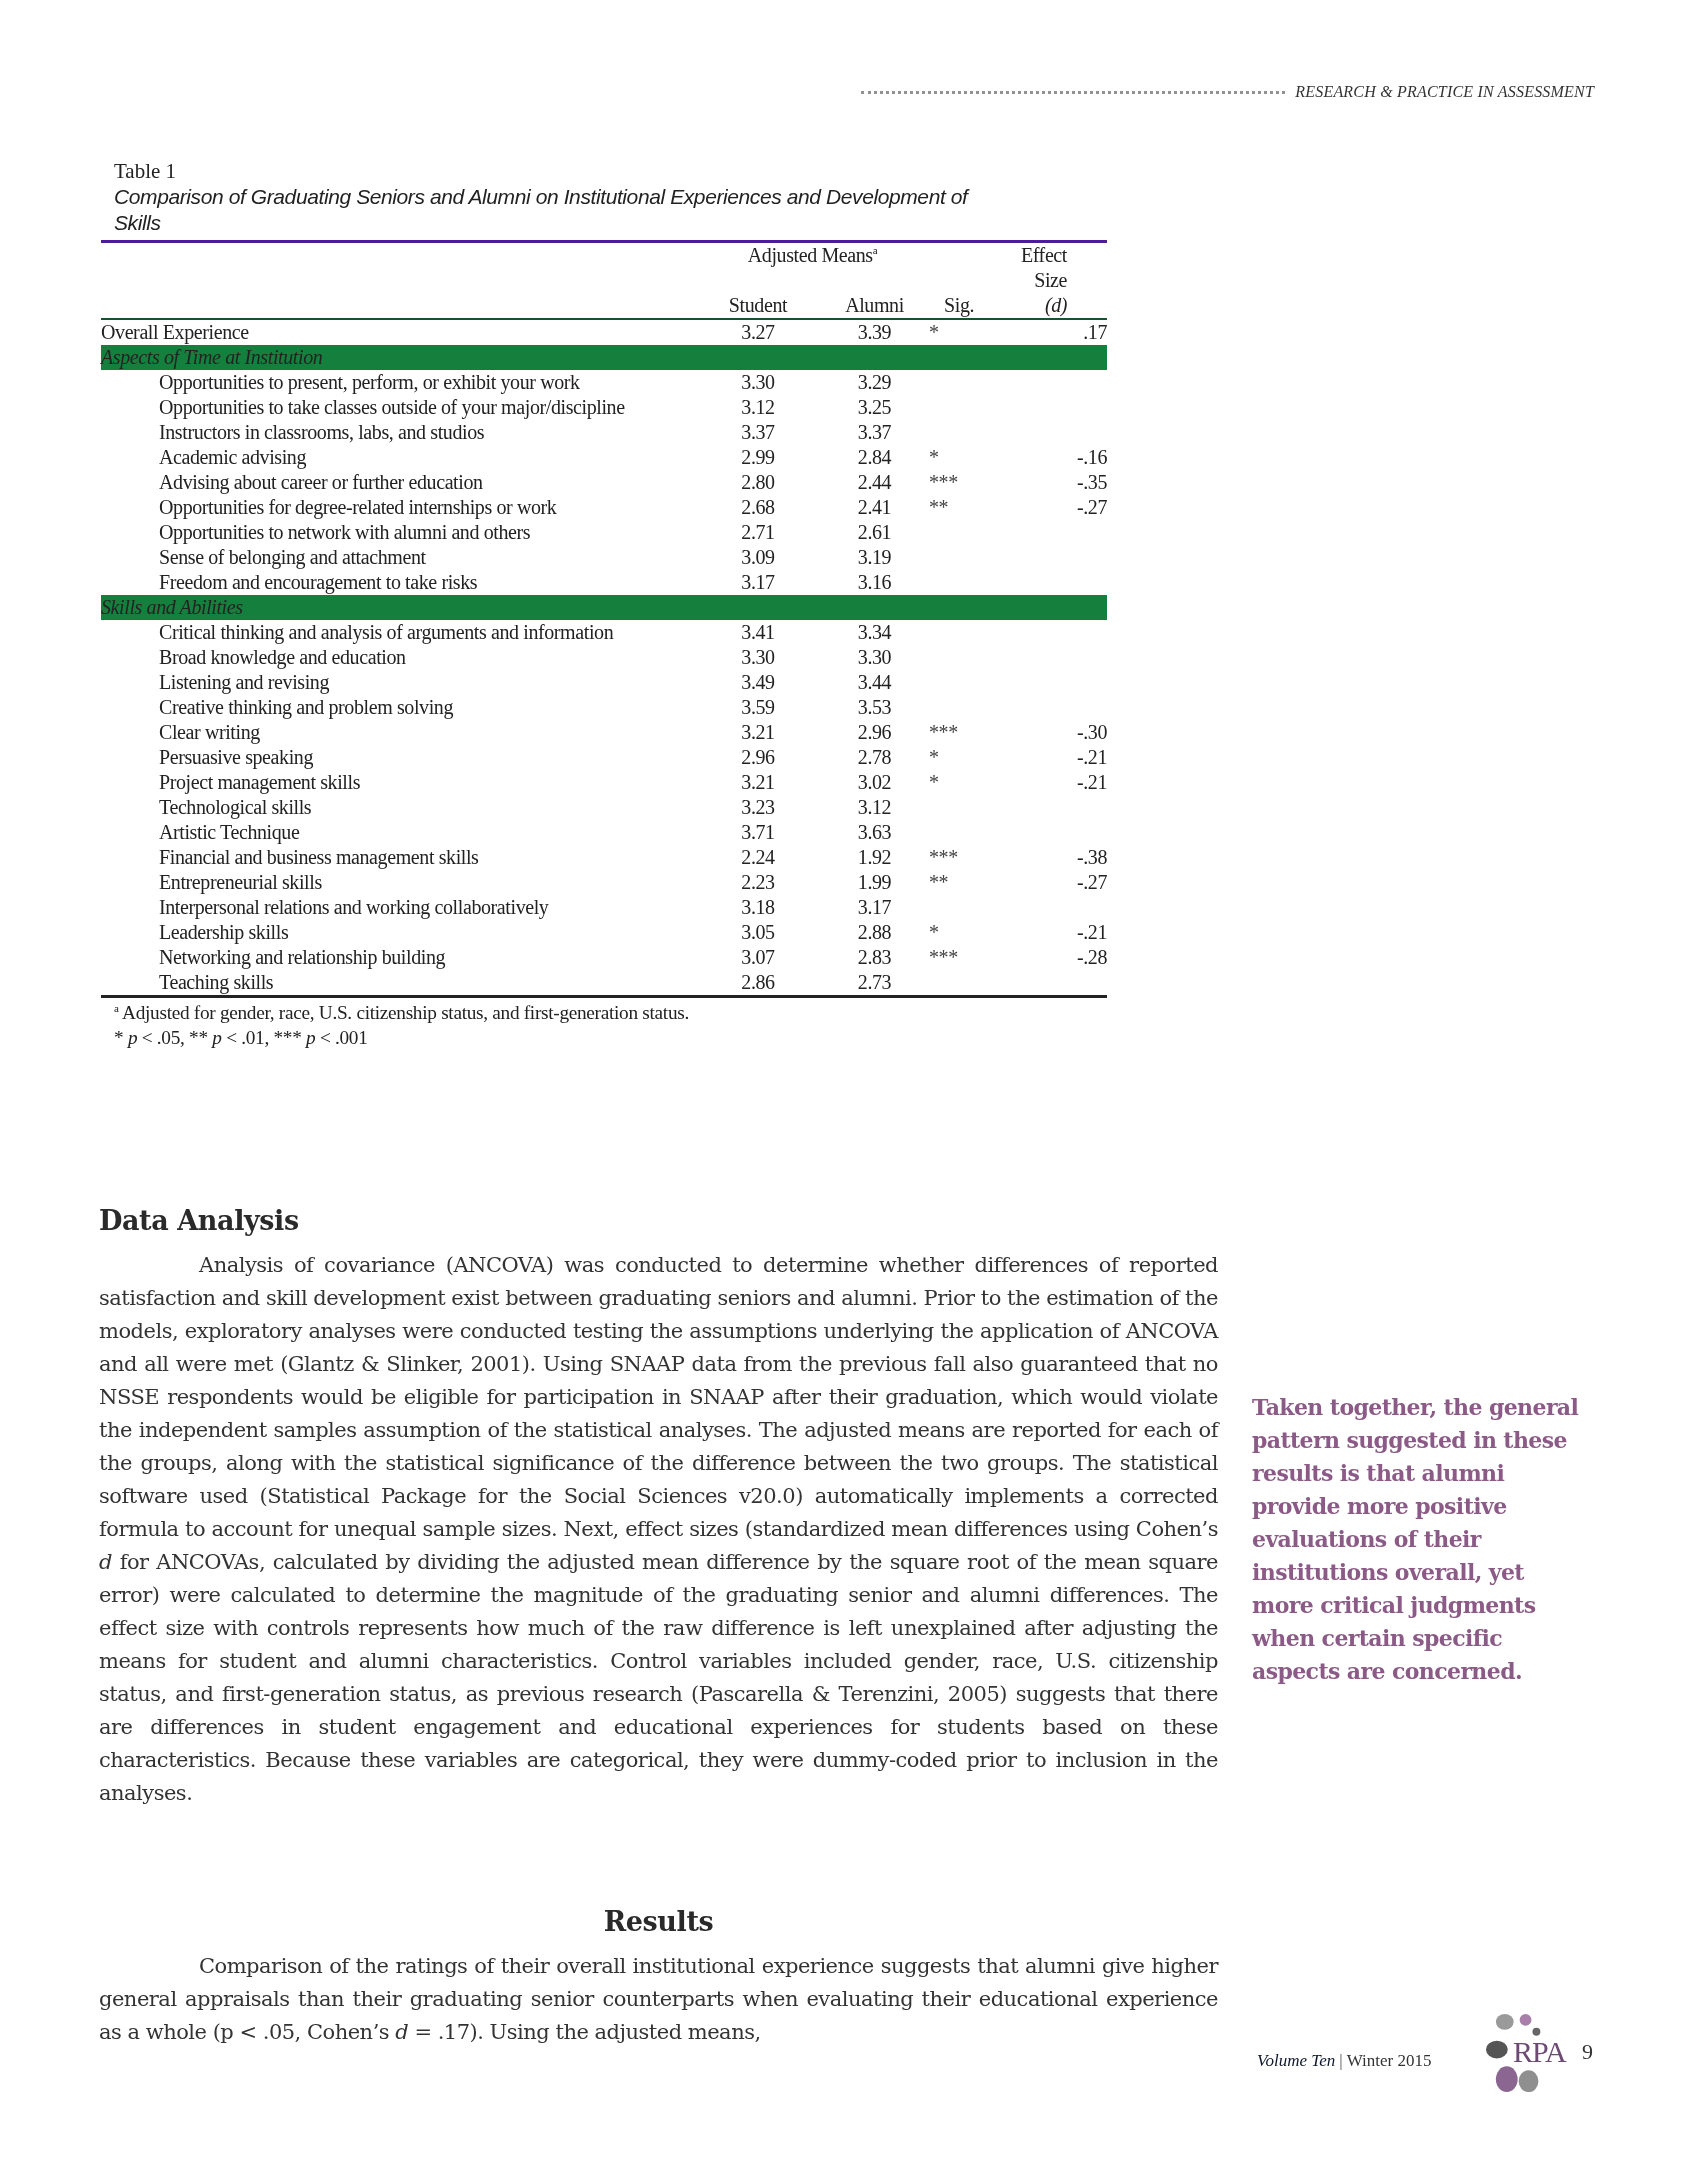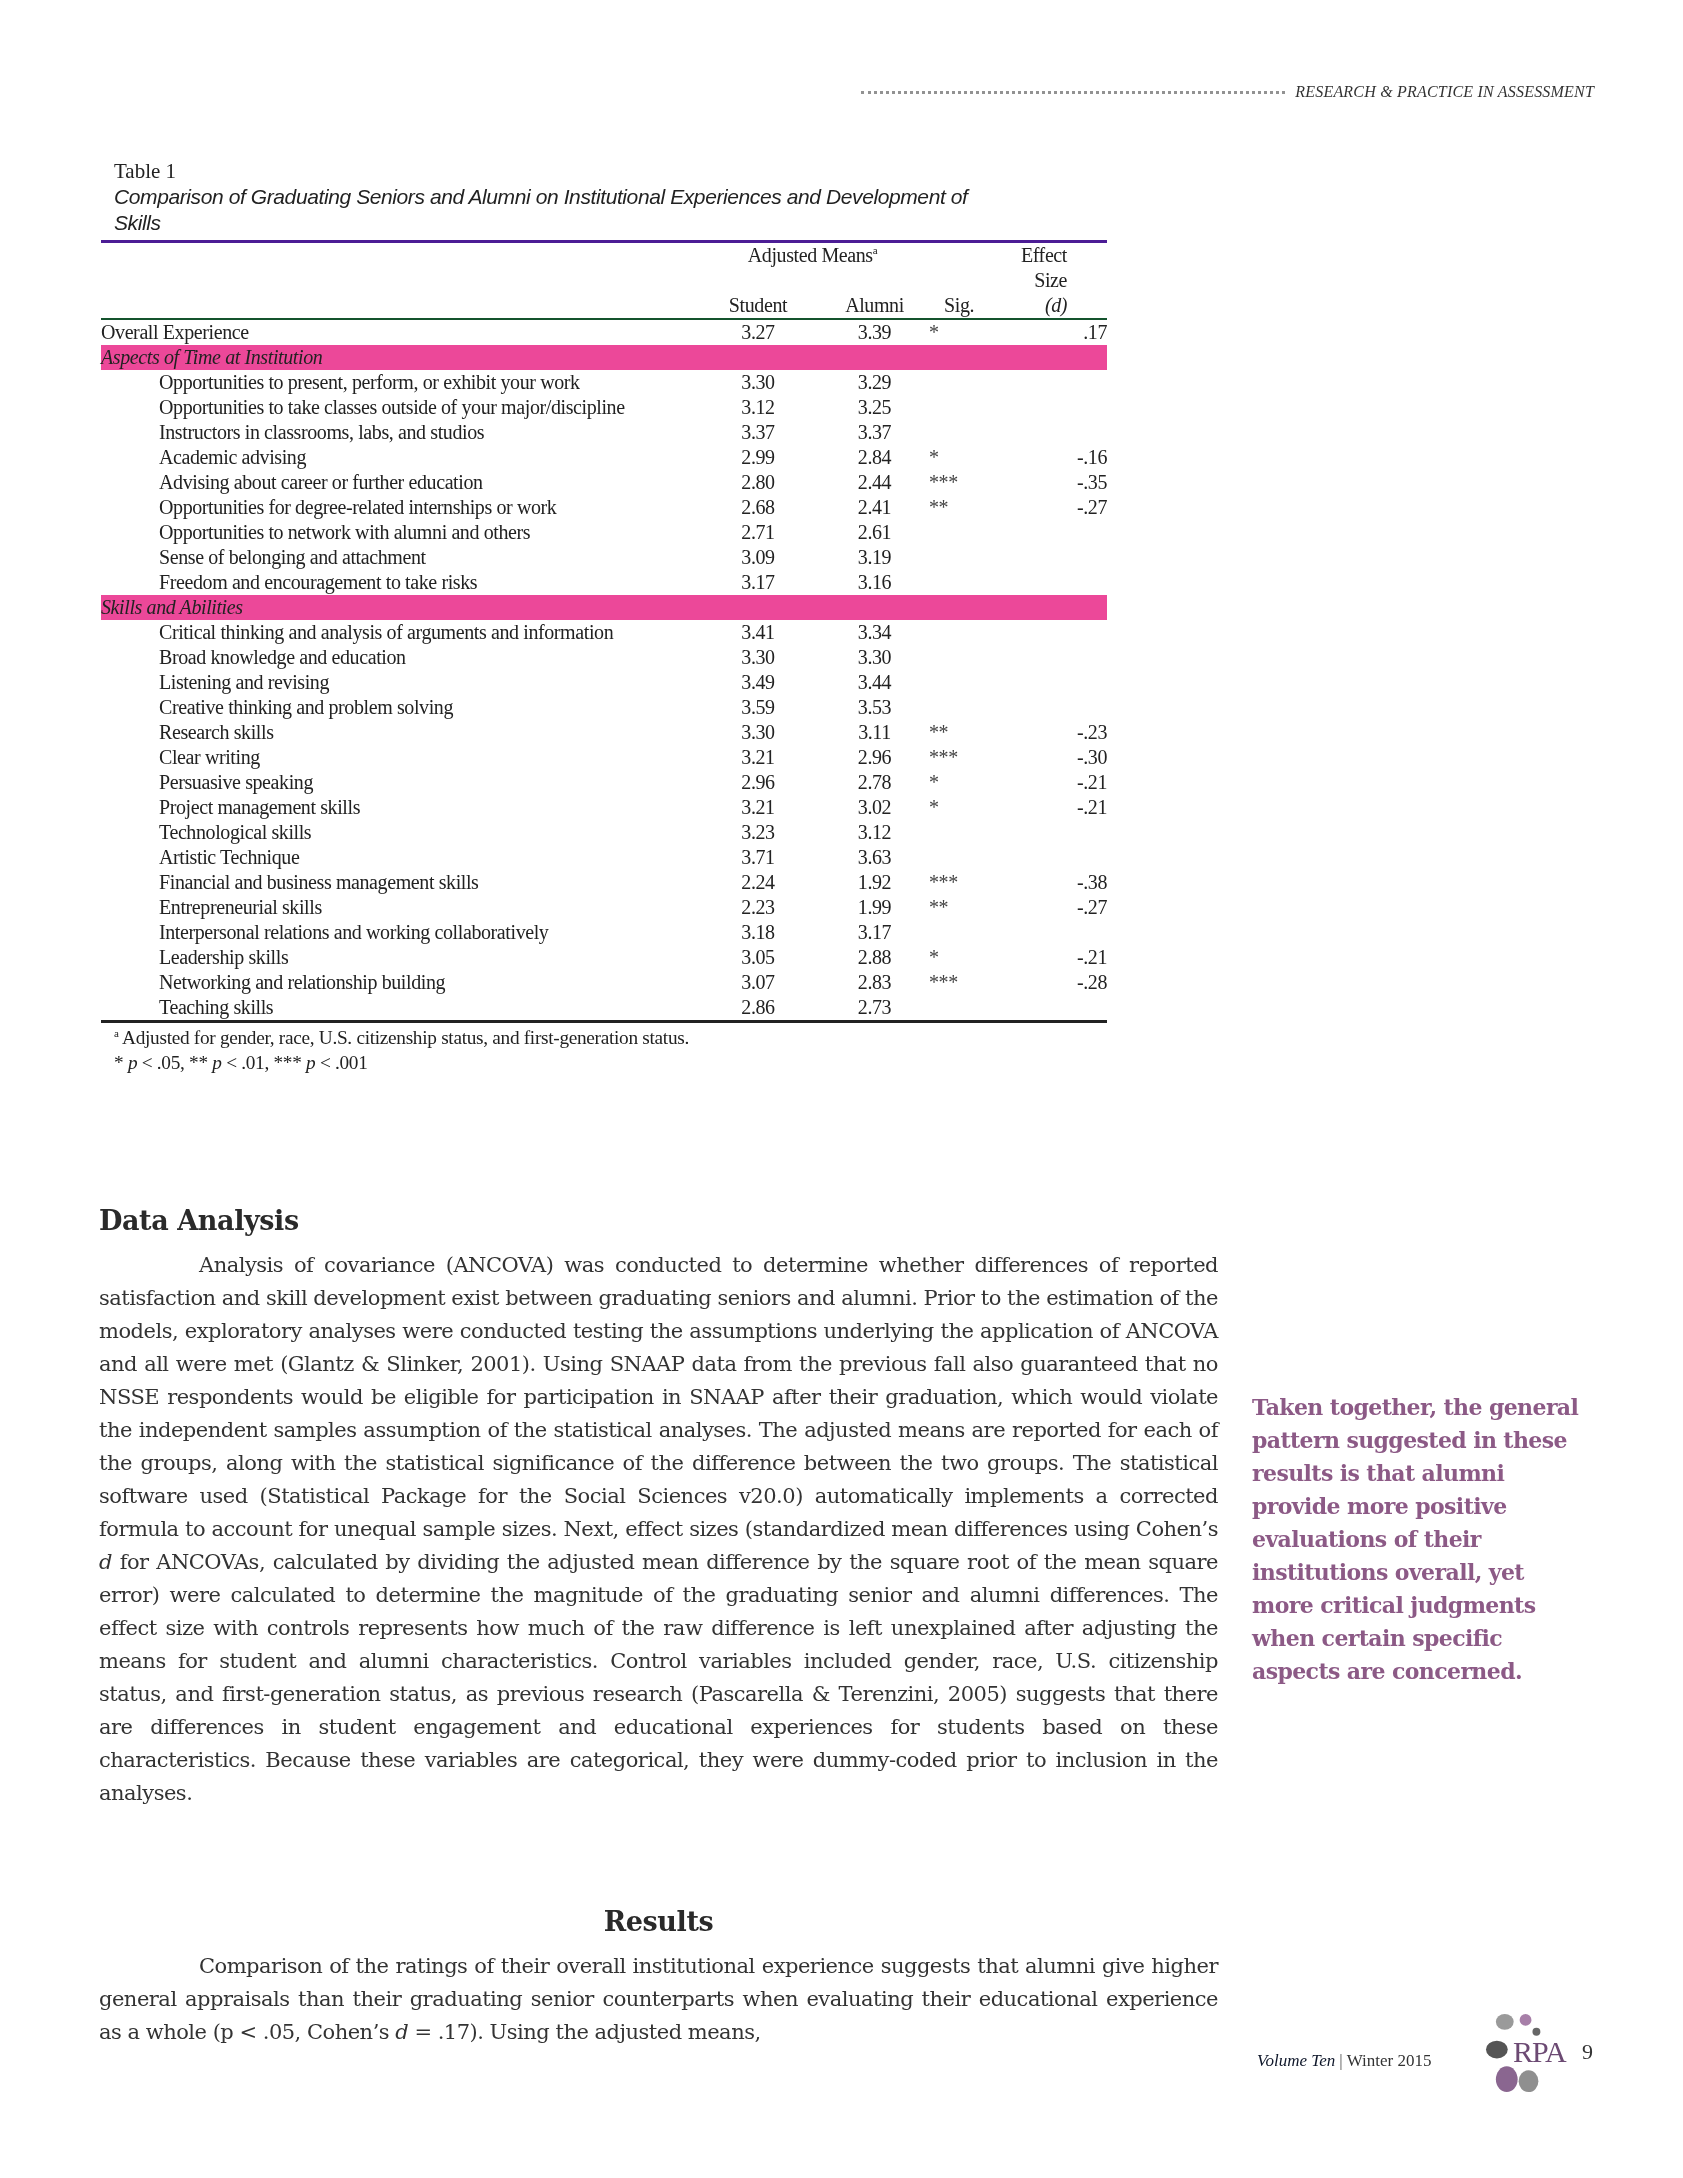--- a/index.html
+++ b/index.html
@@ -19,21 +19,21 @@
   table.data thead tr.top th { border-top: 3px solid #4c1d95; }
   table.data thead tr.bottom th { border-bottom: 2px solid #14532d; }
   table.data th { font-weight: normal; padding: 0; line-height: 25px; vertical-align: bottom; }
   table.data td { padding: 0; line-height: 25px; vertical-align: middle; }
   td.label { padding-left: 13px; }
   td.label.indent { padding-left: 58px; }
   td.num { text-align: center; width: 124px; }
   td.num.alumni { width: 109px; }
   td.sig { width: 89px; padding-left: 30px; color: #444; }
   td.eff { text-align: right; padding-right: 40px; width: 89px; }
-  tr.section td { background: #ec4899; font-style: italic; }
+  tr.section td { background: #15803d; font-style: italic; }
   tr.last td { border-bottom: 3px solid #222; }
   .tbl-notes { font-family: "Liberation Serif", serif; font-size: 19.3px; line-height: 25px; margin-left: 13px; margin-top: 2px; letter-spacing: -0.3px; }
   sup { font-size: 11px; line-height: 0; }
 
   
   .body-col { position: absolute; left: 99px; width: 1119px; font-family: "DejaVu Serif", serif; font-size: 21px; line-height: 33px; color: #333; text-align: justify; letter-spacing: -0.5px; }
   .h-data { position: absolute; left: 99px; top: 1205px; font-family: "DejaVu Serif", serif; font-weight: bold; font-size: 27px; color: #2a2a2a; letter-spacing: -0.4px; }
   .h-results { position: absolute; left: 99px; width: 1119px; top: 1906px; text-align: center; font-family: "DejaVu Serif", serif; font-weight: bold; font-size: 27px; color: #2a2a2a; letter-spacing: -0.4px; }
   p.para { margin: 0; text-indent: 100px; }
 
@@ -181,27 +181,20 @@
           <td class="eff"></td>
         </tr>
         <tr>
           <td class="label indent">Creative thinking and problem solving</td>
           <td class="num">3.59</td>
           <td class="num alumni">3.53</td>
           <td class="sig"></td>
           <td class="eff"></td>
         </tr>
         <tr>
-          <td class="label indent">Research skills</td>
-          <td class="num">3.30</td>
-          <td class="num alumni">3.11</td>
-          <td class="sig">**</td>
-          <td class="eff">-.23</td>
-        </tr>
-        <tr>
           <td class="label indent">Clear writing</td>
           <td class="num">3.21</td>
           <td class="num alumni">2.96</td>
           <td class="sig">***</td>
           <td class="eff">-.30</td>
         </tr>
         <tr>
           <td class="label indent">Persuasive speaking</td>
           <td class="num">2.96</td>
           <td class="num alumni">2.78</td>

